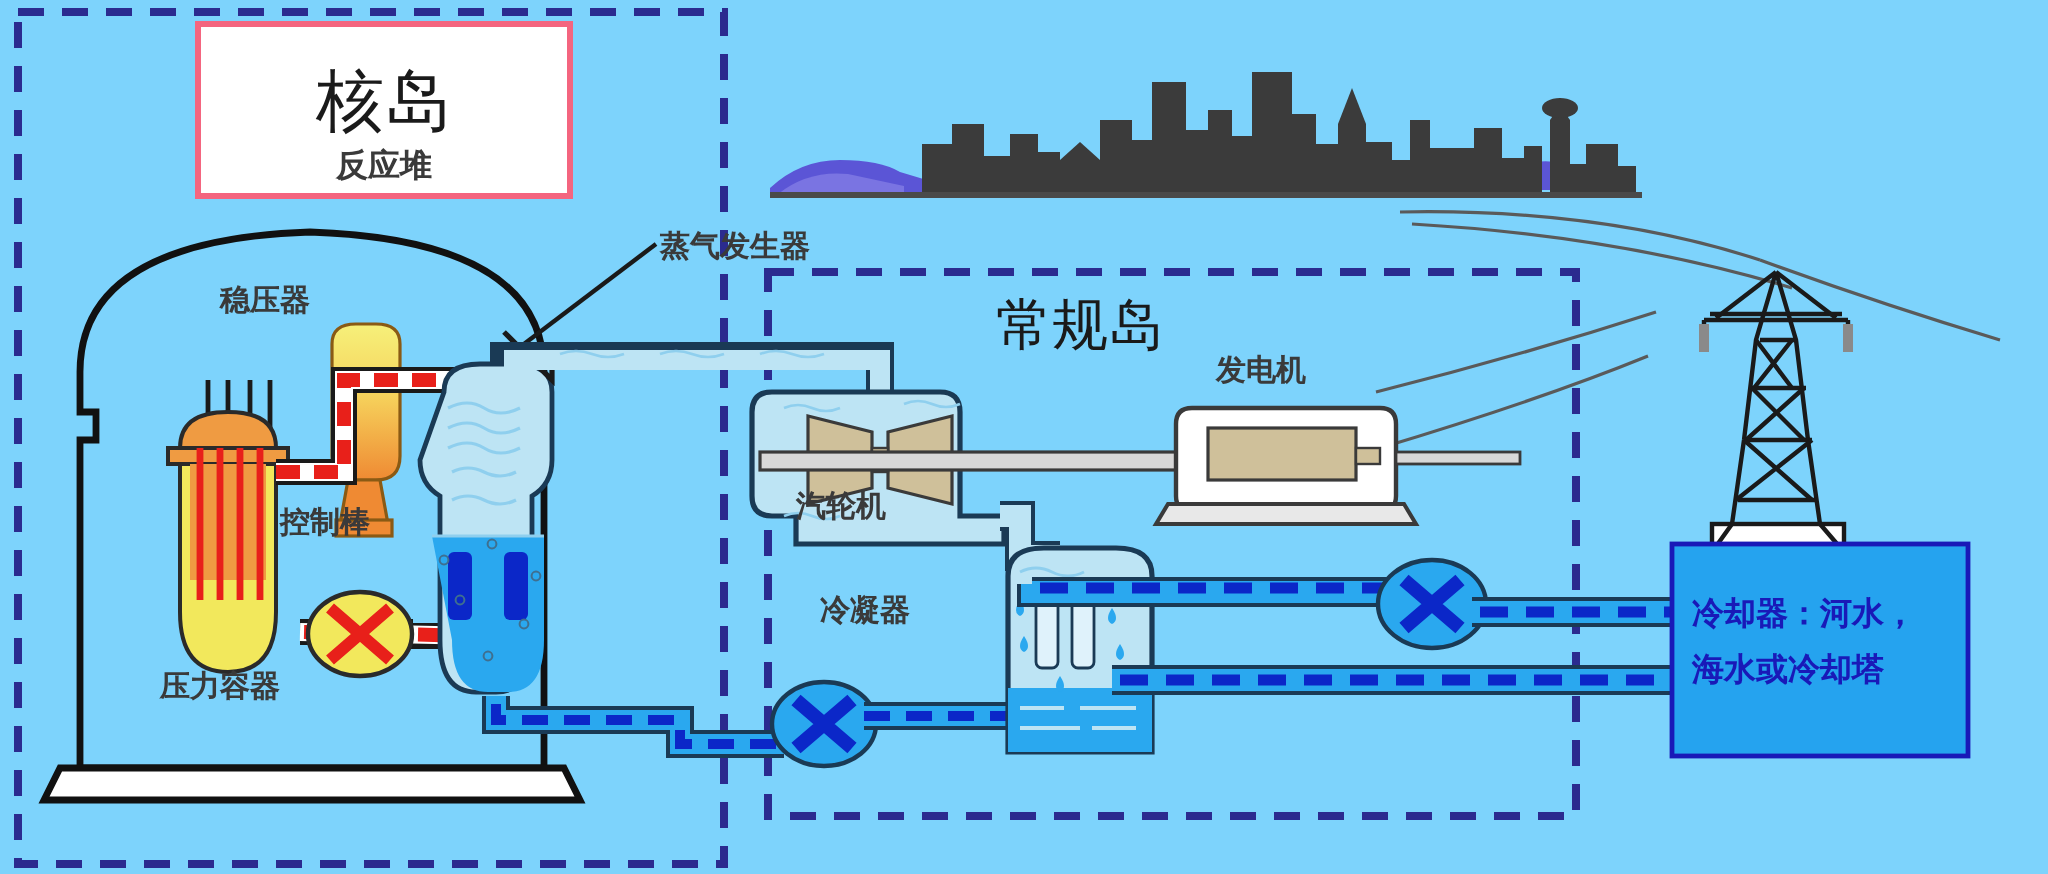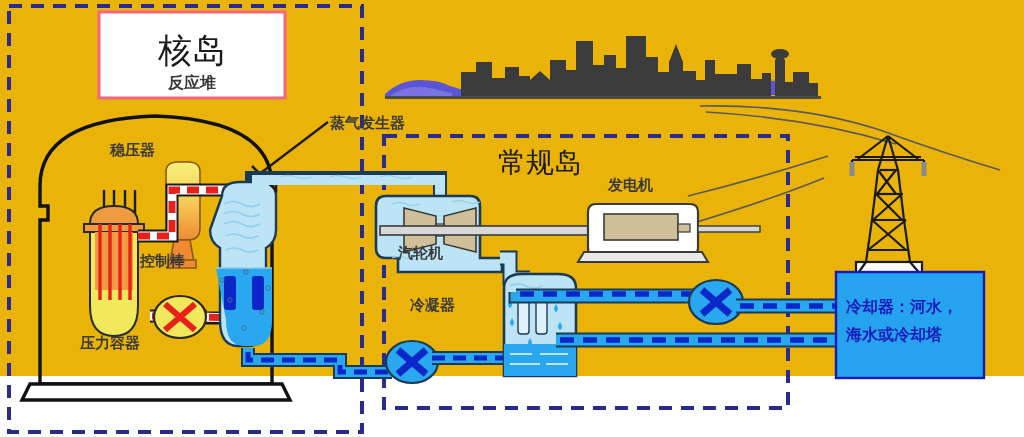--- a/index.html
+++ b/index.html
@@ -1,18 +1,18 @@
 <!DOCTYPE html>
 <html><head>
 <meta charset="utf-8">
 <style>
   html,body{margin:0;padding:0;background:#fff;}
   body{width:1024px;height:437px;overflow:hidden;
        font-family:"Liberation Sans","DejaVu Sans",sans-serif;}
-  #stage{position:relative;width:1024px;height:376px;background:#eab308;}
+  #stage{position:relative;width:1024px;height:437px;background:#7dd3fc;}
   svg#diagram{position:absolute;left:0;top:0;width:1024px;height:437px;display:block;}
   .lbl{font-family:"Liberation Sans","DejaVu Sans",sans-serif;fill:#3a3a3a;}
   .lbl-b{font-weight:bold;}
   .title-serif{font-family:"Liberation Serif","DejaVu Serif",serif;fill:#1a1a1a;}
   .cool-lbl{font-family:"Liberation Sans","DejaVu Sans",sans-serif;fill:#1919b8;font-weight:bold;}
 </style>
 </head>
 <body>
 
 <div id="stage">

